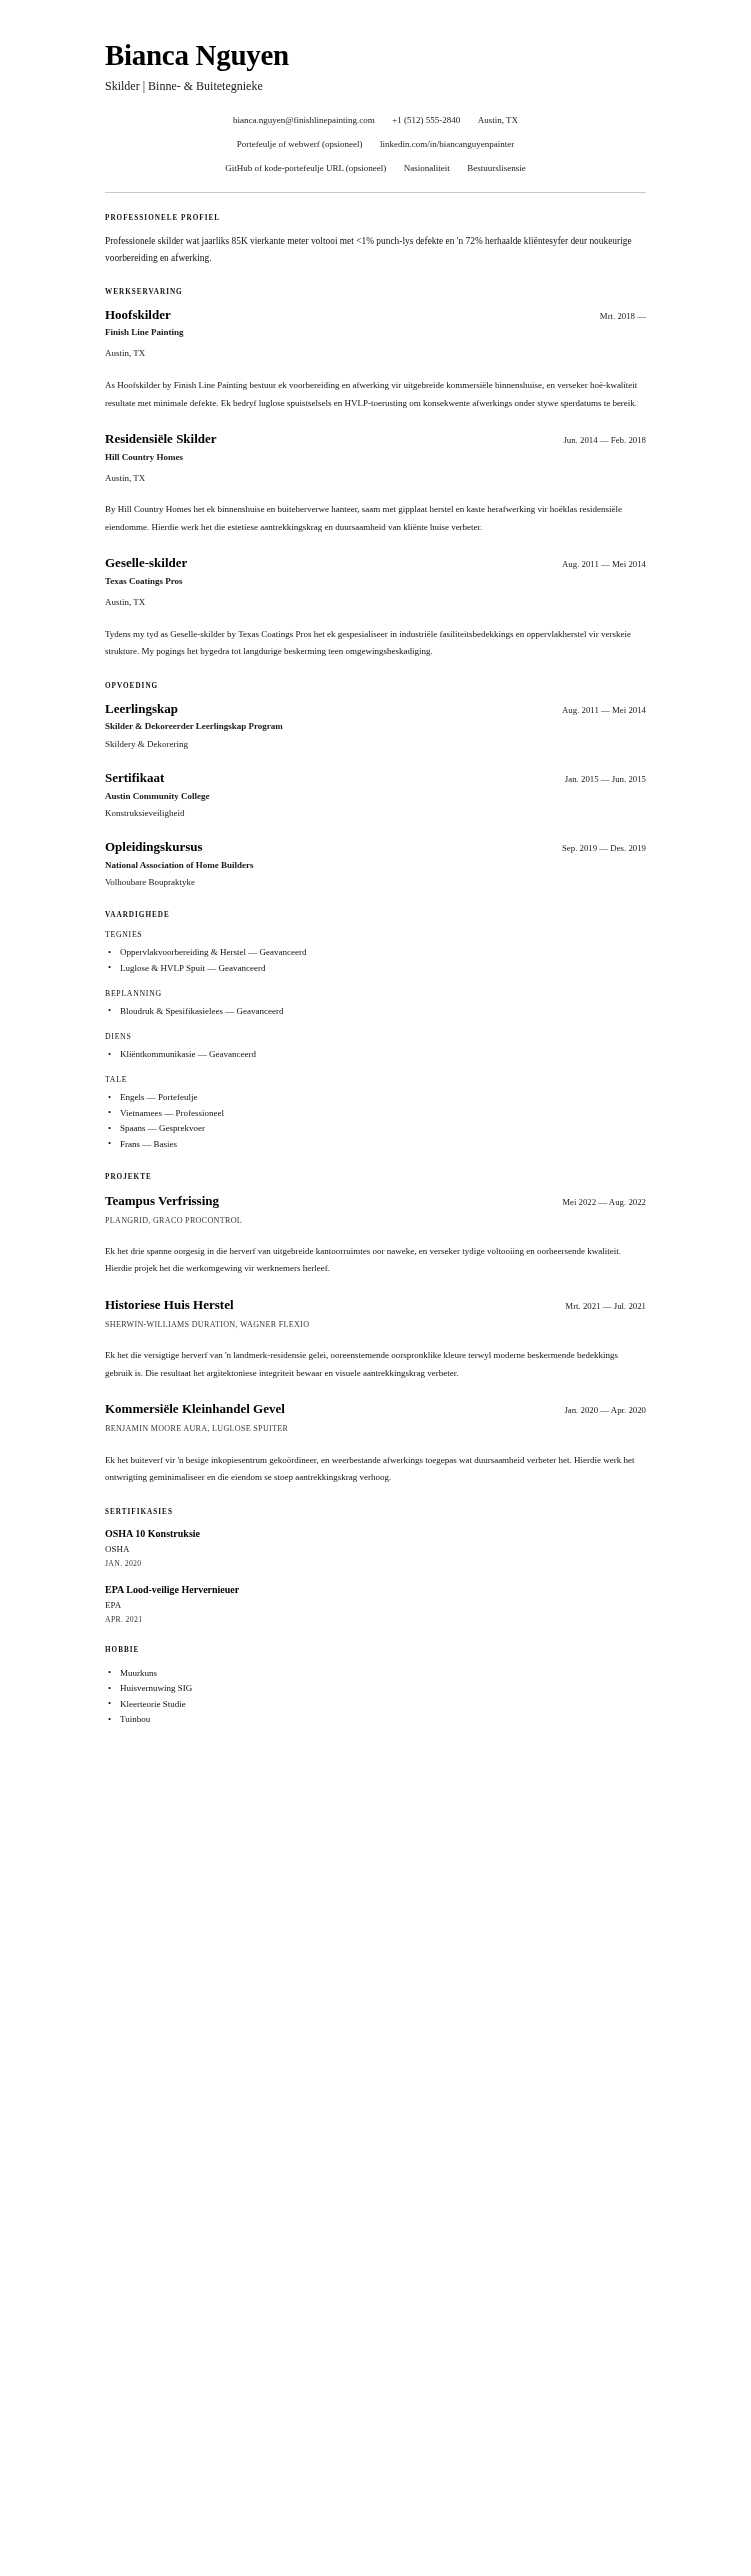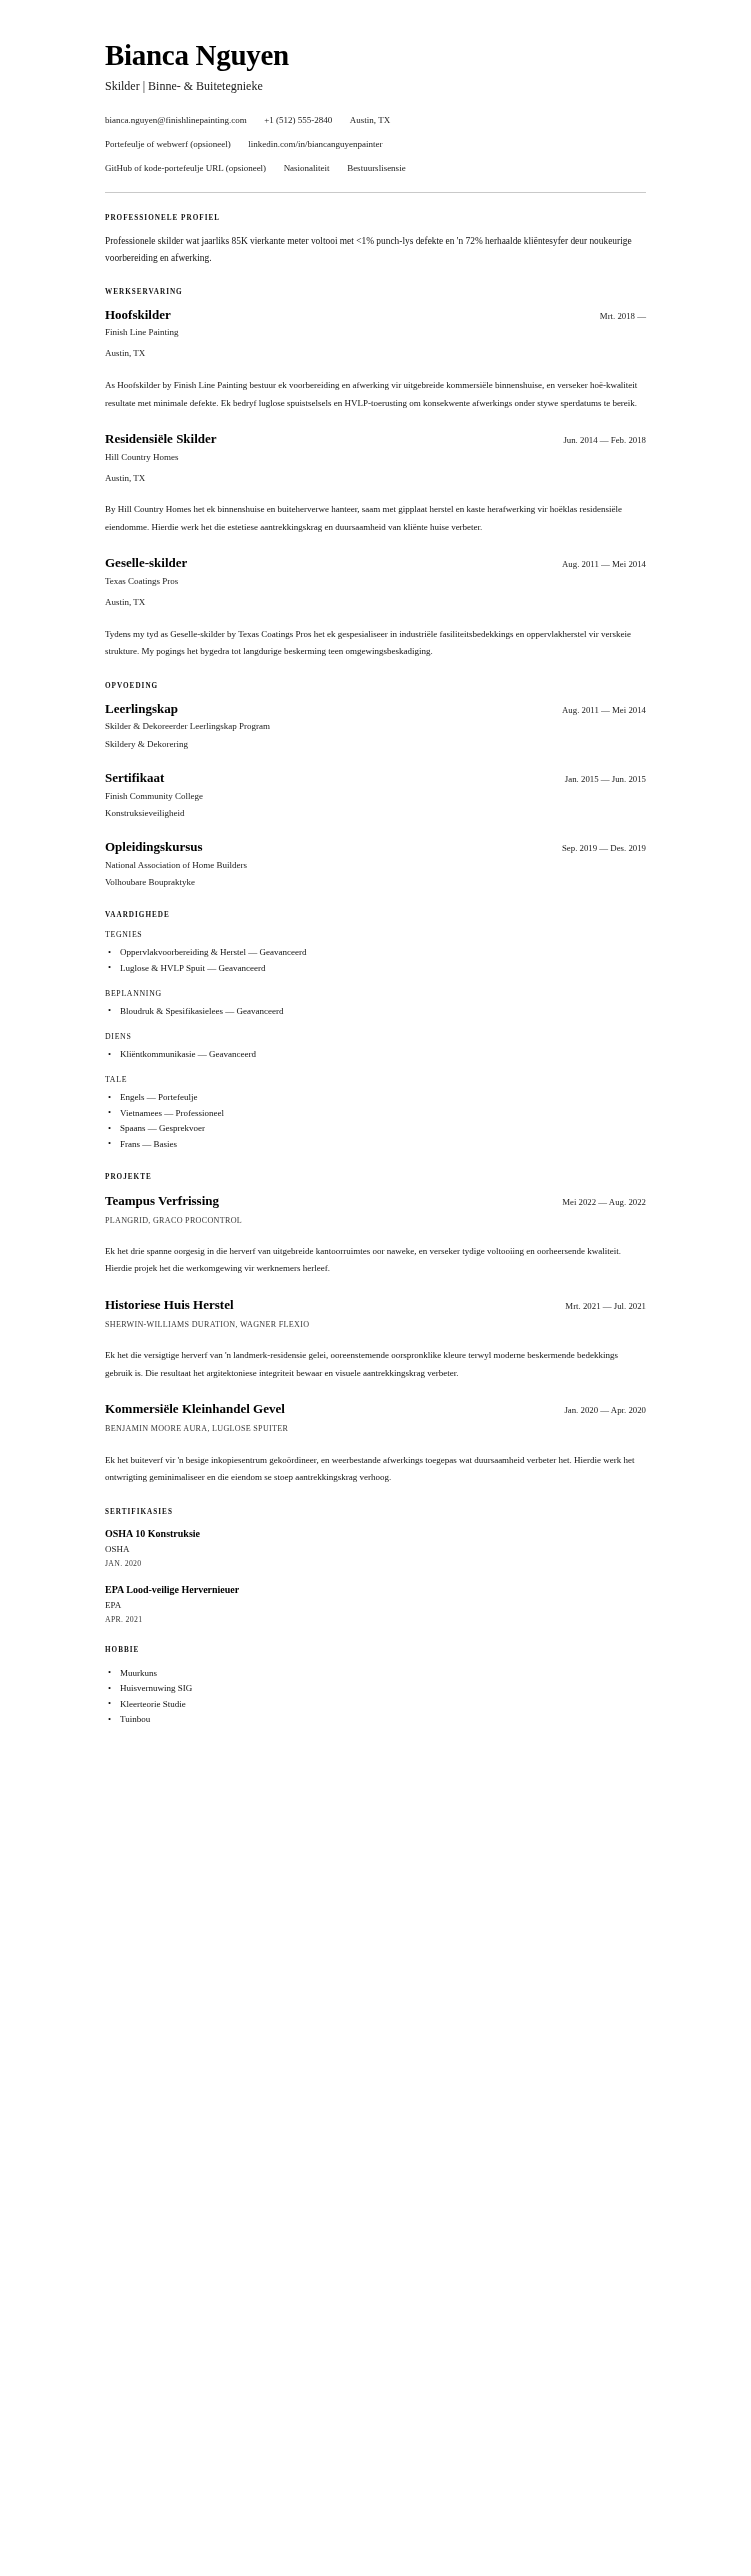--- a/index.html
+++ b/index.html
@@ -39,20 +39,21 @@
     line-height: 1.3;
   }
   .contact-line {
     font-size: 9px;
     color: #1a1a1a;
     line-height: 1.5;
     margin-bottom: 10.6px;
     display: flex;
     flex-wrap: wrap;
     align-items: baseline;
+    justify-content: center;
   }
   .contact-line .item { margin-right: 17.5px; white-space: nowrap; }
   .contact-line .item:last-child { margin-right: 0; }
 
   .rule {
     border: none;
     border-top: 0.6px solid #c9c9c9;
     margin: 16.3px 0 0 0;
     height: 0;
   }
@@ -97,20 +98,21 @@
     color: #1a1a1a;
     white-space: nowrap;
     text-align: right;
     flex-shrink: 0;
   }
   .entry-org {
     font-size: 9px;
     color: #1a1a1a;
     margin-top: 2.5px;
     line-height: 1.5;
+    font-weight: bold;
   }
   .entry-loc {
     font-size: 9px;
     color: #1a1a1a;
     margin-top: 7.5px;
     line-height: 1.5;
   }
   .entry-sub {
     font-size: 9px;
     color: #1a1a1a;
@@ -267,21 +269,21 @@
       </div>
       <div class="entry-org">Skilder &amp; Dekoreerder Leerlingskap Program</div>
       <div class="entry-sub">Skildery &amp; Dekorering</div>
     </div>
 
     <div class="entry">
       <div class="entry-head">
         <div class="entry-title">Sertifikaat</div>
         <div class="entry-dates">Jan. 2015 — Jun. 2015</div>
       </div>
-      <div class="entry-org">Finish Community College</div>
+      <div class="entry-org">Austin Community College</div>
       <div class="entry-sub">Konstruksieveiligheid</div>
     </div>
 
     <div class="entry">
       <div class="entry-head">
         <div class="entry-title">Opleidingskursus</div>
         <div class="entry-dates">Sep. 2019 — Des. 2019</div>
       </div>
       <div class="entry-org">National Association of Home Builders</div>
       <div class="entry-sub">Volhoubare Boupraktyke</div>

